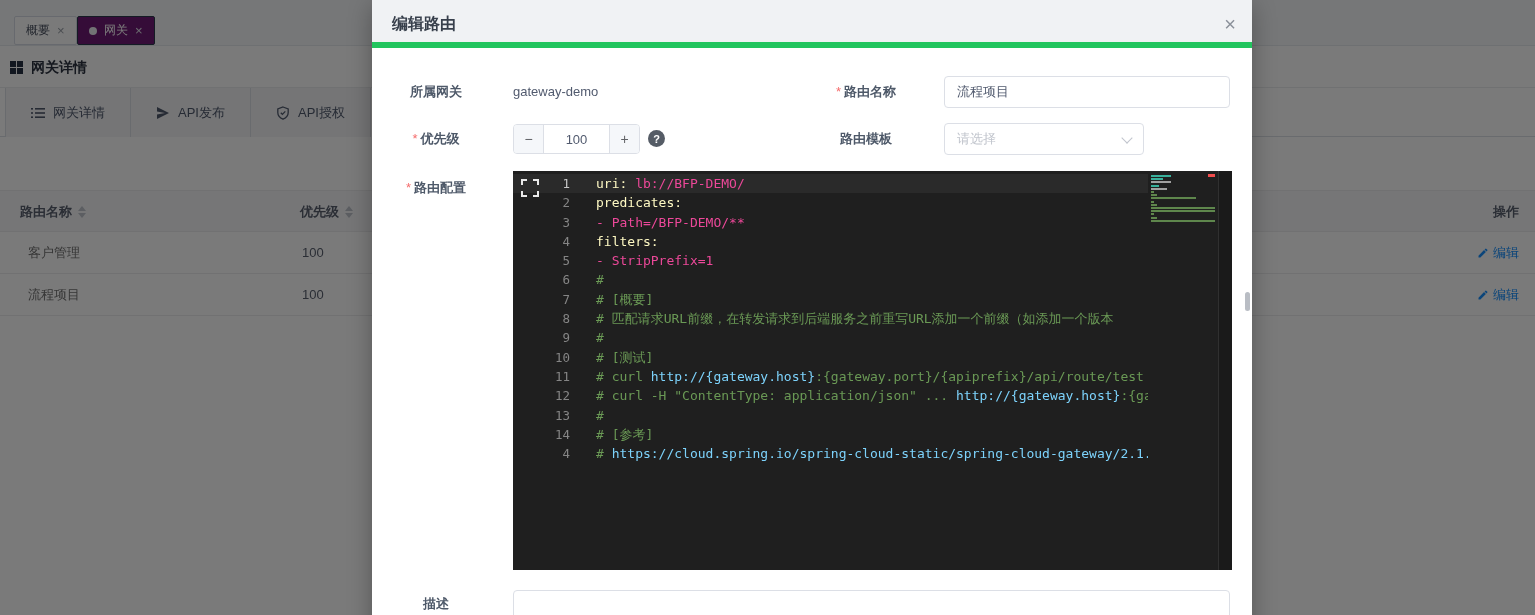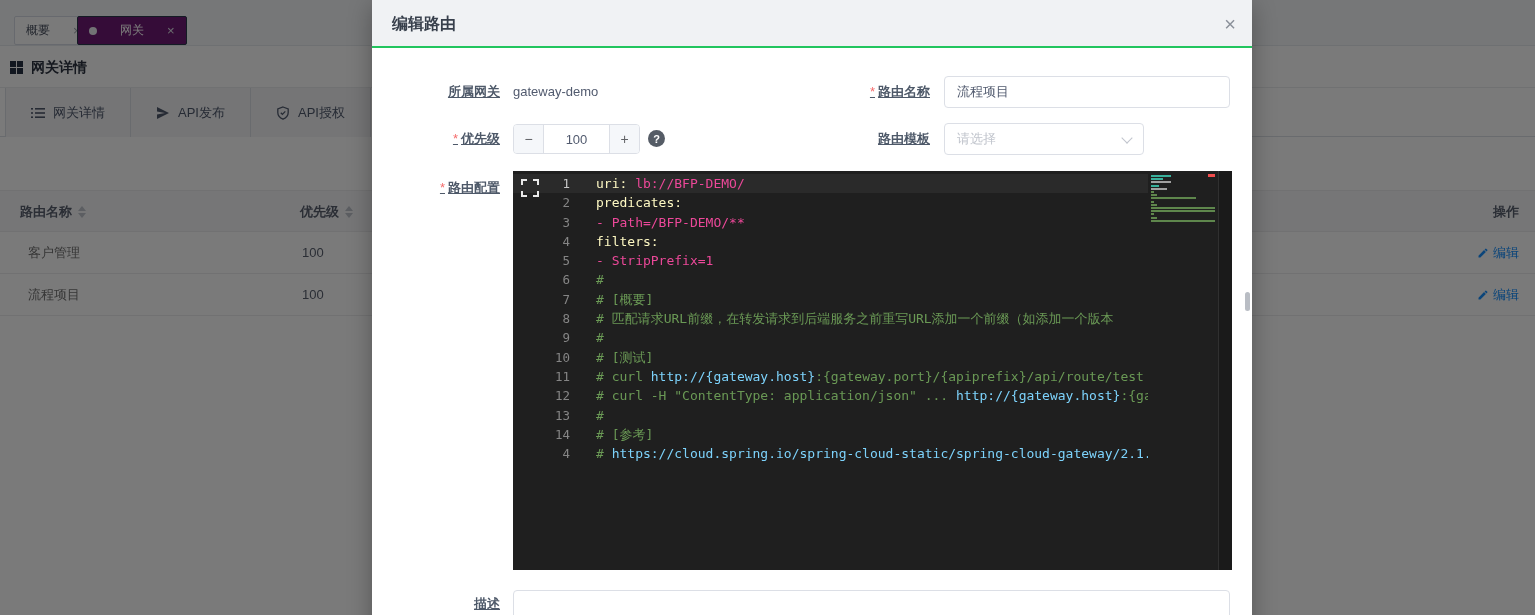--- a/index.html
+++ b/index.html
@@ -2,21 +2,21 @@
 <html><head>
 <meta charset="utf-8">
 <style>
   * { margin:0; padding:0; box-sizing:border-box; }
   html,body { width:1535px; height:615px; overflow:hidden; background:#fff;
     font-family:"Liberation Sans","DejaVu Sans",sans-serif; }
 
   
   .page { position:absolute; inset:0; background:#fff; }
   .topbar { position:absolute; left:0; top:0; width:1535px; height:46px; background:#f7f8fa; border-bottom:1px solid #e7eaee; }
-  .tag { position:absolute; top:16px; height:29px; display:inline-flex; align-items:center; gap:23px;
+  .tag { position:absolute; top:16px; height:29px; display:inline-flex; align-items:center; gap:7px;
          padding:0 11px; font-size:12px; border:1px solid #d8dce5; background:#fff; color:#495060; border-radius:2px; cursor:pointer; }
   .tag .x { font-size:13px; color:#9aa0a8; line-height:1; }
   .tag.dark { background:#701a75; border-color:#2b3a4d; color:#fff; }
   .tag.dark .x { color:#dfe4ea; }
   .dot { width:8px; height:8px; border-radius:50%; background:#eef1f4; }
 
   .pageheader { position:absolute; left:0; top:46px; width:1535px; height:42px; background:#fff; border-bottom:1px solid #eaecef; }
   .pageheader .ttl { position:absolute; left:31px; top:0; line-height:42px; font-size:14px; font-weight:700; color:#2d3442; }
   .gridicon { position:absolute; left:10px; top:15px; width:13px; height:13px; display:grid; grid-template-columns:6px 6px; grid-template-rows:6px 6px; gap:1px; }
   .gridicon i { background:#273043; }
@@ -39,25 +39,25 @@
   .tbody { position:absolute; left:0; top:232px; width:1535px; }
   .trow { position:relative; height:42px; border-bottom:1px solid #ececee; font-size:13px; }
   .tname { position:absolute; left:28px; line-height:42px; color:#737373; text-decoration:none; cursor:pointer; }
   .tprio { position:absolute; left:302px; line-height:42px; color:#5a6170; }
   .tact  { position:absolute; right:16px; line-height:42px; color:#1890ff; text-decoration:none; cursor:pointer; display:flex; align-items:center; gap:4px; height:42px; }
 
   
   .mask { position:absolute; inset:0; background:rgba(0,0,0,0.52); z-index:10; }
   .modal { position:absolute; left:372px; top:0; width:880px; height:660px; background:#fff; z-index:20;
            box-shadow:0 6px 24px rgba(0,0,0,.3); border-radius:0 0 2px 2px; }
-  .mhead { position:absolute; left:0; top:0; width:880px; height:48px; background:#f0f2f4; border-bottom:2px solid #22c55e;text-align:center; }
+  .mhead { position:absolute; left:0; top:0; width:880px; height:48px; background:#f0f2f4; border-bottom:6px solid #22c55e;text-align:center; }
   .mtitle { position:absolute; left:20px; top:0; line-height:48px; font-size:16px; font-weight:700; color:#38404c; }
   .mclose { position:absolute; right:16px; top:12px; font-size:20px; color:#8a9099; cursor:pointer; line-height:24px; }
 
-  .flabel { position:absolute; width:128px; text-align:right; font-size:13px; font-weight:700; color:#4e5969; line-height:32px; height:32px; white-space:nowrap;text-decoration:underline; }
+  .flabel { position:absolute; width:128px; text-align:center; font-size:13px; font-weight:700; color:#4e5969; line-height:32px; height:32px; white-space:nowrap; }
   .req { color:#f56c6c; margin-right:3px; font-weight:400; }
   .fvalue { position:absolute; font-size:13px; color:#515a6e; line-height:32px; }
   .tinput { position:absolute; height:32px; border:1px solid #dcdfe6; border-radius:4px; background:#fff;
             font-size:13px; color:#515a6e; padding:0 12px; outline:none; font-family:inherit; }
   .selbox { position:absolute; height:32px; border:1px solid #dcdfe6; border-radius:4px; background:#fff; cursor:pointer; }
   .selbox .ph { position:absolute; left:12px; line-height:30px; font-size:13px; color:#c0c4cc; }
   .chev { position:absolute; right:12px; top:10px; width:8px; height:8px; border-right:1.5px solid #c0c4cc; border-bottom:1.5px solid #c0c4cc; transform:rotate(45deg); }
 
   .stepper { position:absolute; left:141px; top:124px; width:127px; height:30px; border:1px solid #dcdfe6; border-radius:4px; display:flex; background:#fff; overflow:hidden; }
   .stepbtn { width:30px; flex:none; background:#f5f7fa; color:#606266; font-size:14px; display:flex; align-items:center; justify-content:center; cursor:pointer; }

